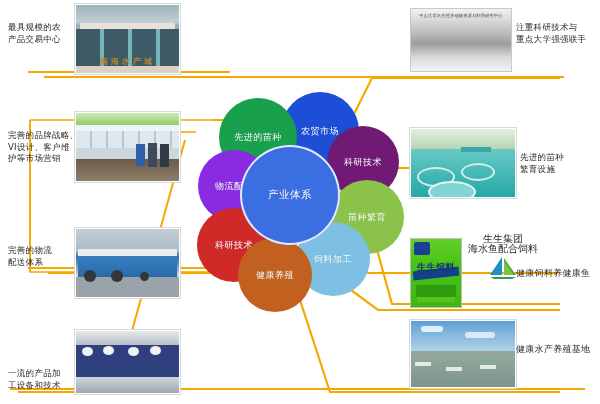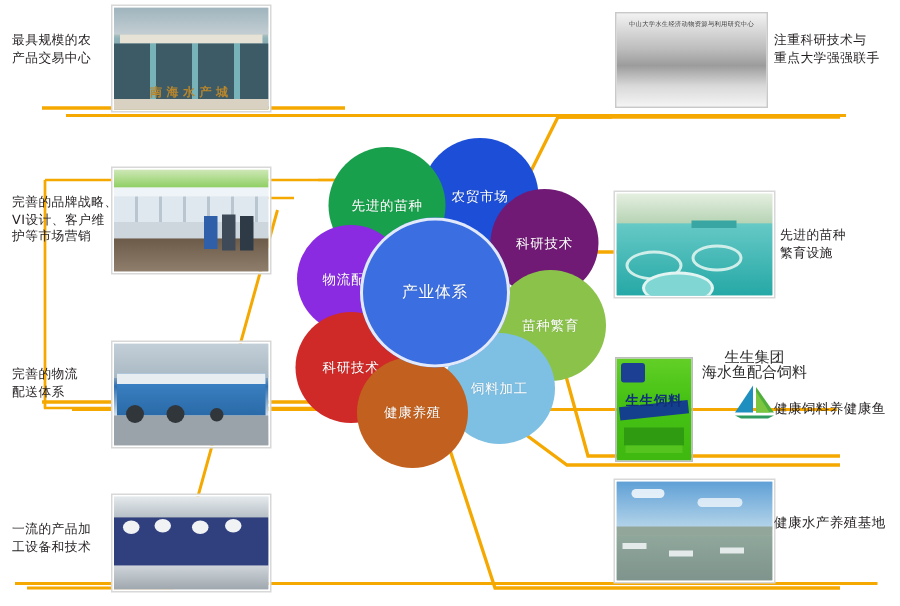--- a/index.html
+++ b/index.html
@@ -166,21 +166,21 @@
       <div style="position:absolute;left:2%;right:2%;top:30%;height:40%;background:linear-gradient(180deg,#3f86c9,#2a6aa8);"></div>
       <div style="position:absolute;left:2%;right:2%;top:30%;height:9%;background:#e8edf1;"></div>
       <div style="position:absolute;left:0;right:0;bottom:0;height:30%;background:#9aa3a9;"></div>
       <div style="position:absolute;left:8%;bottom:22%;width:12px;height:12px;border-radius:50%;background:#30363a;"></div>
       <div style="position:absolute;left:34%;bottom:22%;width:12px;height:12px;border-radius:50%;background:#30363a;"></div>
       <div style="position:absolute;left:62%;bottom:24%;width:9px;height:9px;border-radius:50%;background:#30363a;"></div>
     </div>
   </div>
 
   <div class="row">
-    <div class="cap" style="left:8px;top:348px;width:82px;">一流的产品加
+    <div class="cap" style="left:8px;top:368px;width:82px;">一流的产品加
 工设备和技术</div>
     <div class="thumb ph-proc" style="left:75px;top:330px;width:103px;height:62px;">
       <div style="position:absolute;left:0;right:0;top:0;height:22%;background:linear-gradient(180deg,#e4e9ec,#b7c0c7);"></div>
       <div style="position:absolute;left:0;right:0;top:22%;bottom:26%;background:#30407e;"></div>
       <div style="position:absolute;left:0;right:0;bottom:0;height:26%;background:linear-gradient(180deg,#cfd5da,#9fa7ae);"></div>
       <div style="position:absolute;left:6%;top:26%;width:11px;height:9px;border-radius:50%;background:#f0f2f4;"></div>
       <div style="position:absolute;left:26%;top:24%;width:11px;height:9px;border-radius:50%;background:#f0f2f4;"></div>
       <div style="position:absolute;left:50%;top:25%;width:11px;height:9px;border-radius:50%;background:#f0f2f4;"></div>
       <div style="position:absolute;left:72%;top:24%;width:11px;height:9px;border-radius:50%;background:#f0f2f4;"></div>
     </div>

